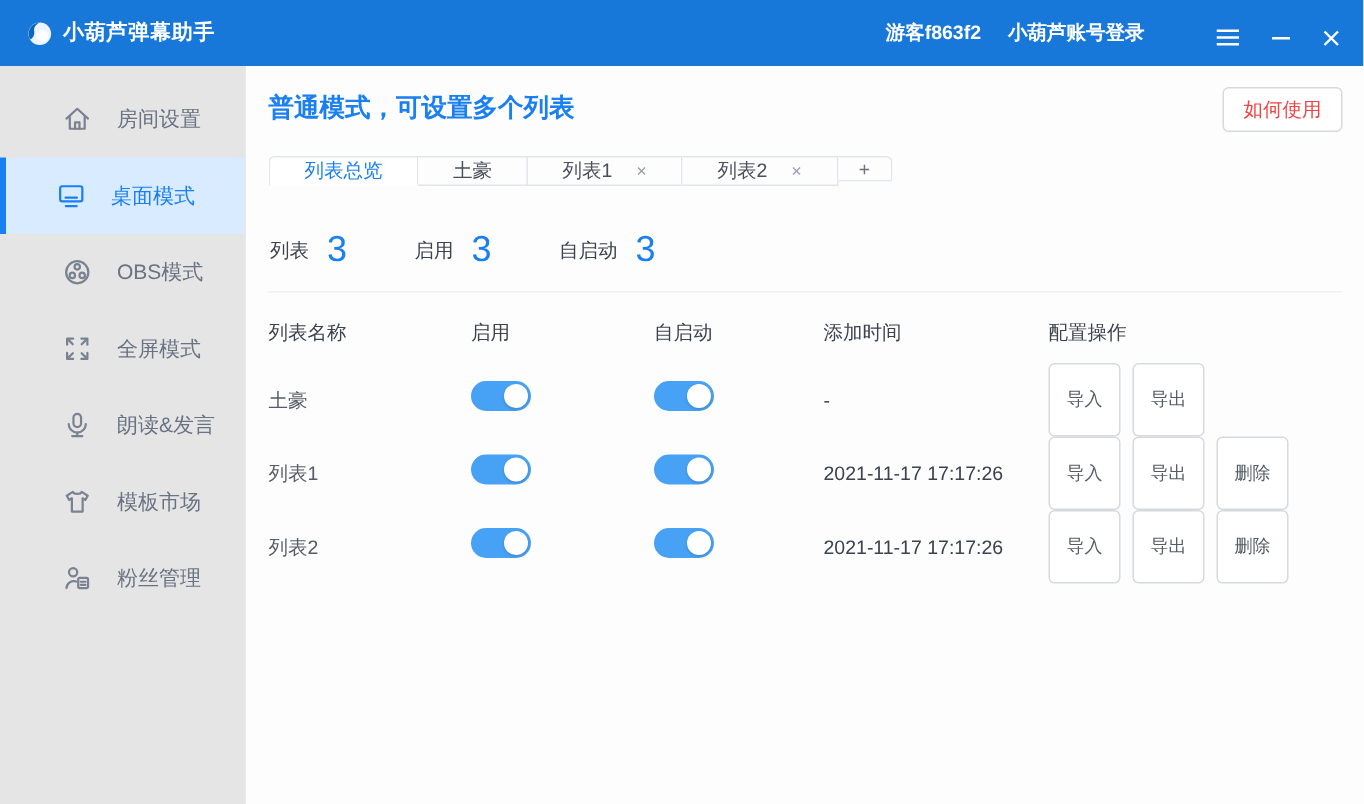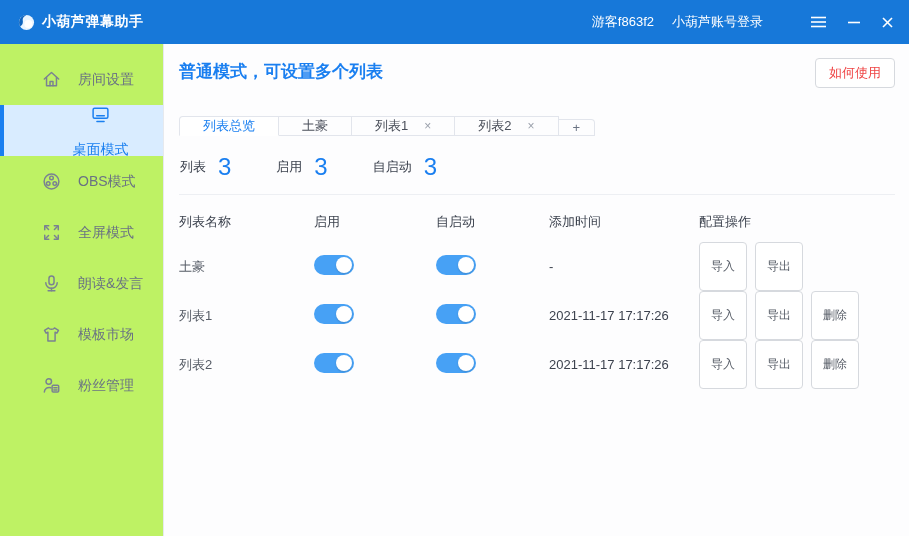--- a/index.html
+++ b/index.html
@@ -20,55 +20,54 @@
   }
   
   .titlebar{
     height:44px;background:var(--titlebar-bg);color:#fff;
     display:flex;align-items:center;justify-content:space-between;
     padding:0 16px 0 18px;
   }
   .tb-left{display:flex;align-items:center;gap:7px;text-align:center;}
   .logo{width:17px;height:17px;display:inline-flex;}
   .app-title{font-size:14px;font-weight:bold;letter-spacing:.5px;}
-  .tb-right{display:flex;align-items:center;font-size:13px;}
+  .tb-right{display:flex;align-items:flex-end;font-size:13px;font-weight:bold;}
   .tb-guest{margin-right:18px;cursor:pointer;}
   .tb-login{margin-right:26px;cursor:pointer;}
   .tb-btn{margin-left:22px;cursor:pointer;font-size:14px;line-height:1;display:inline-flex;align-items:center;}
   .tb-btn svg{display:block;}
   
   .app-body{display:flex;height:492px;}
   .sidebar{
     width:164px;flex:0 0 164px;border-right:1px solid #e6e9ee;
-    padding-top:10px;background:#bef264;
+    padding-top:10px;background:#e5e5e5;
   }
   .side-item{
     height:51px;display:flex;align-items:center;gap:17px;
     padding-left:38px;font-size:14px;color:#6a7383;cursor:pointer;
     border-left:4px solid transparent;
   }
   .side-item .icon{width:19px;height:19px;display:inline-flex;}
   .side-item.active{
     background:var(--sidebar-active-bg);
     border-left-color:var(--accent);
     color:var(--accent);
     padding-left:34px;
-    flex-direction:column;
   }
   .content{flex:1;padding:12px 14px 0 15px;background:#fdfdfe;}
   
   .content-header{display:flex;align-items:flex-start;justify-content:space-between;}
   .page-title{color:var(--accent);font-size:17px;font-weight:bold;margin-top:4px;}
   .ghost-btn{
     background:#fff;border:1px solid var(--btn-border);border-radius:4px;
     font-size:13px;color:#ef4444;padding:5px 13px;cursor:pointer;
     font-family:inherit;margin-top:2px;margin-left:18px;
   }
   
-  .tabs{display:flex;margin-top:16px;height:32px;align-items:flex-end;}
+  .tabs{display:flex;margin-top:16px;height:32px;align-items:flex-start;}
   .tab{
     display:flex;align-items:center;padding:0 23px;font-size:13px;color:#4a4f5a;
     border:1px solid var(--border);border-left:none;cursor:pointer;background:#fdfdfe;
   }
   .tab:first-child{border-left:1px solid var(--border);border-top-left-radius:4px;}
   .tab:last-child{border-top-right-radius:4px;}
   .tab.active{color:var(--accent);border-bottom-color:transparent;background:#fff;}
   .tab .tab-close{margin-left:16px;font-size:12px;color:#9aa0ab;cursor:pointer;}
   .tab.add-tab{padding:0 14px;color:#6a7383;}
   

